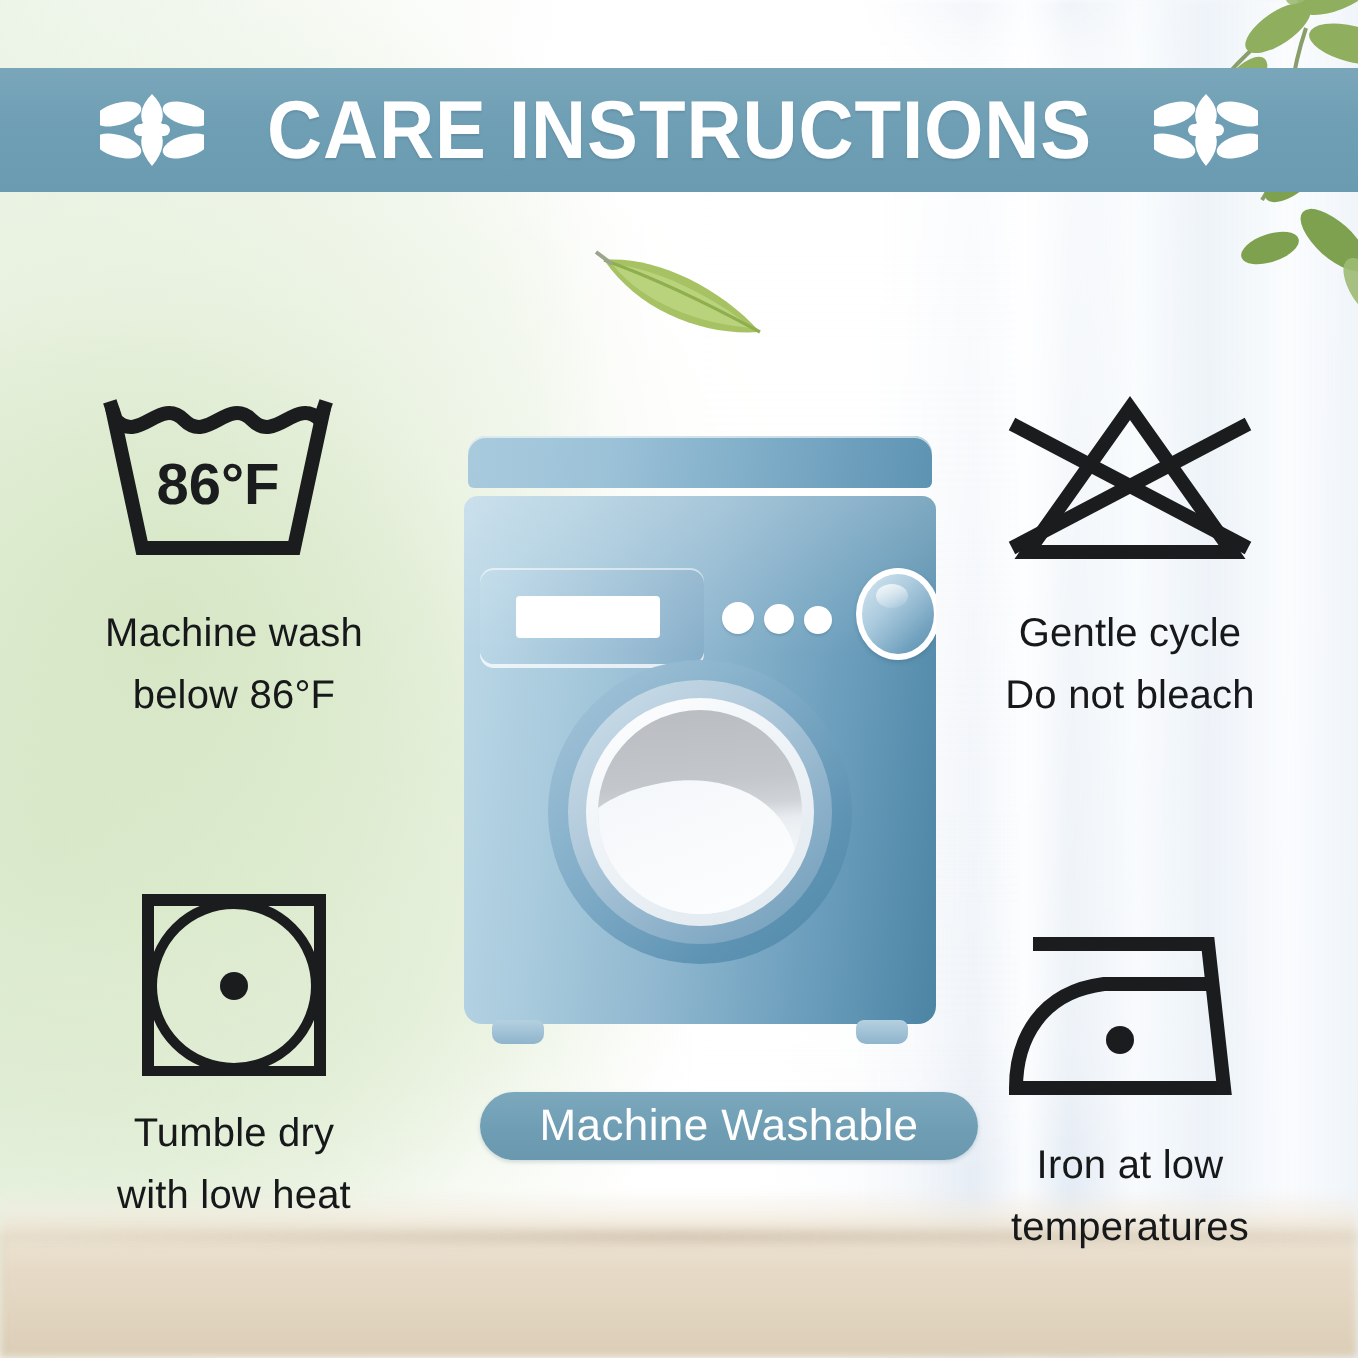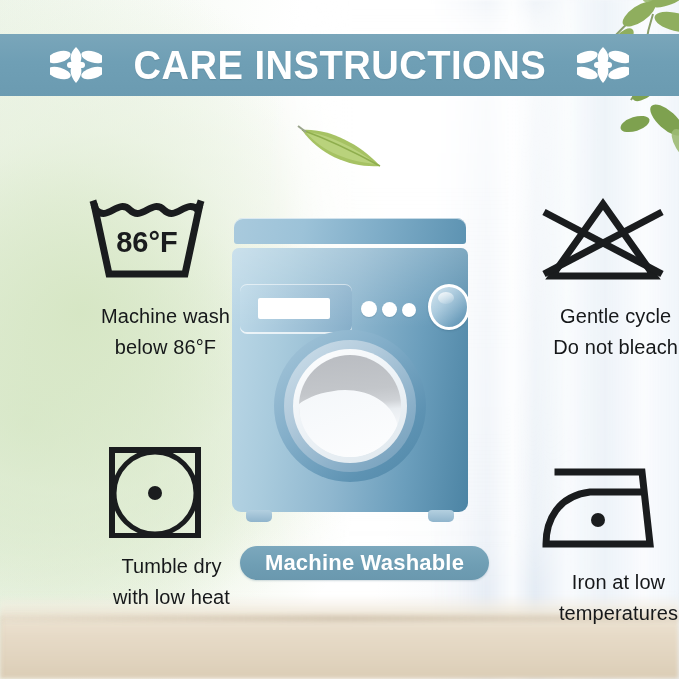--- a/index.html
+++ b/index.html
@@ -67,21 +67,21 @@
   .banner{position:absolute;left:0;top:34px;width:679px;height:62px;
     background:linear-gradient(180deg,#7aa6ba 0%,#6f9fb5 45%,#6b9bb1 100%);
     display:flex;align-items:center;justify-content:center;gap:16px;}
   .banner-title{color:#ffffff;font-size:41px;line-height:1;font-weight:700;
     letter-spacing:.5px;transform:scaleX(.93);transform-origin:center;white-space:nowrap;
     text-shadow:0 1px 1px rgba(60,95,115,.25);}
   .fdl{width:52px;height:46px;flex:0 0 auto;}
   .fdl svg{width:100%;height:100%;display:block;}
 
   
-  .sym{position:absolute;display:flex;flex-direction:column;align-items:flex-end;}
+  .sym{position:absolute;display:flex;flex-direction:column;align-items:center;}
   .sym .glyph{display:block;}
   .sym .cap{margin-top:9px;text-align:center;color:#16181a;
     font-size:20px;line-height:31px;letter-spacing:.1px;white-space:pre-line;}
 
   #cell-wash   {left:4px;  top:196px; width:226px;}
   #cell-bleach {left:452px;top:196px; width:226px;}
   #cell-dry    {left:4px;  top:446px; width:226px;}
   #cell-iron   {left:452px;top:462px; width:226px;}
 
   
@@ -120,21 +120,21 @@
   .m-glass::before{content:"";position:absolute;left:-22px;top:36px;width:122px;height:96px;border-radius:50% 50% 46% 54%;
     background:linear-gradient(170deg,#f4f7fa,#ffffff);transform:rotate(-11deg);}
   .m-foot{position:absolute;top:292px;width:26px;height:12px;border-radius:4px 4px 5px 5px;
     background:linear-gradient(180deg,#b4d0e0,#8fb4cc);}
   #foot-l{left:14px;} #foot-r{left:196px;}
 
   
   .badge{position:absolute;left:240px;top:546px;width:249px;height:34px;border-radius:17px;
     background:linear-gradient(180deg,#7ca8bd 0%,#6f9eb4 55%,#6a98ae 100%);
     display:flex;align-items:center;justify-content:center;
-    box-shadow:0 1px 2px rgba(90,125,145,.28);font-weight:bold;}
+    box-shadow:0 1px 2px rgba(90,125,145,.28);}
   .badge span{color:#ffffff;font-size:22px;letter-spacing:.2px;white-space:nowrap;}
 </style>
 </head>
 <body>
 
 <div id="stage">
 
   <div class="bg-base"></div>
   <div class="bg-curtain"></div>
   <div class="bg-bloom"></div>

